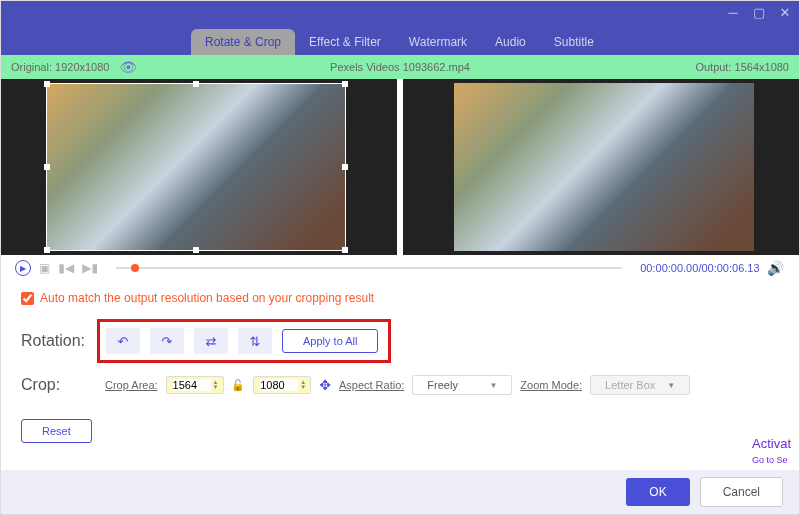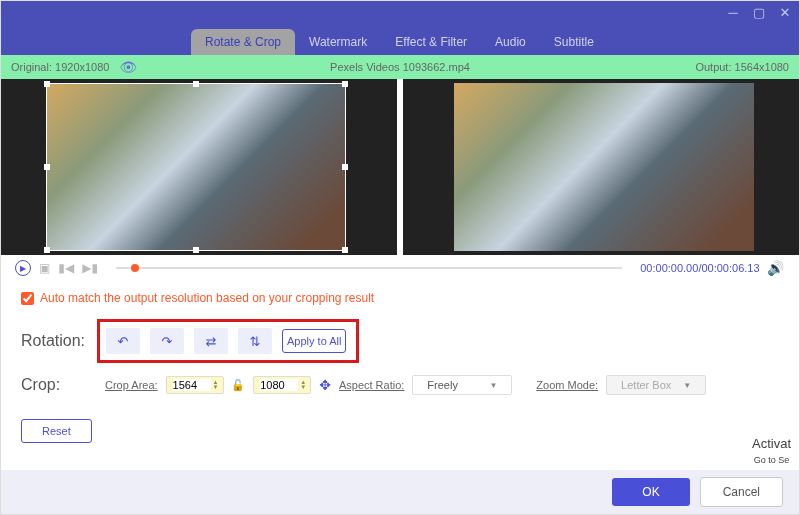--- a/index.html
+++ b/index.html
@@ -33,51 +33,51 @@
 .timecode { font-size: 11px; color: #4a4fd8; }
 .timecode .dur { color: #4a4fd8; }
 .vol-icon { color: #4a4fd8; font-size: 14px; cursor: pointer; }
 .controls { padding: 10px 20px 0 20px; font-size: 12px; color: #555; }
 .checkrow { display: flex; align-items: center; gap: 6px; color: #ff5a2a; margin-bottom: 14px;}
 .checkrow input { accent-color: #ff5a2a; }
 .row { display: flex; align-items: center; margin-bottom: 12px; }
 .row .label { width: 76px; color: #555; font-weight: 500; font-size: 16px; }
 .highlight-box { border: 3px solid #d81a1a; padding: 6px 10px 6px 6px; display: flex; align-items: center; gap: 10px; }
 .rot-btn { width: 34px; height: 26px; background: #eceefa; display: inline-flex; align-items: center; justify-content: center; color: #4a4fd8; cursor: pointer; border-radius: 2px; font-size: 13px; }
-.apply-btn { border: 1px solid #4a4fd8; color: #4a4fd8; background: #fff; padding: 5px 4px; border-radius: 3px; font-size: 11px; cursor: pointer; }
+.apply-btn { border: 1px solid #4a4fd8; color: #4a4fd8; background: #fff; padding: 5px 20px; border-radius: 3px; font-size: 11px; cursor: pointer; }
 .crop-row { display: flex; align-items: center; gap: 8px; }
 .crop-row .sublabel { font-size: 11px; color: #666; text-decoration: underline; }
 .numfield { display: inline-flex; align-items: center; border: 1px solid #ddd; border-radius: 2px; padding: 2px 2px 2px 6px; background: #fef9c3; }
 .numfield input { width: 38px; border: none; font-size: 11px; outline: none; }
 .numfield .spin { display: flex; flex-direction: column; font-size: 6px; color: #888; line-height: 5px; cursor: pointer; padding: 0 2px; }
 .lock-icon { color: #4a4fd8; font-size: 11px; }
 .crosshair-icon { color: #4a4fd8; font-size: 14px; cursor: pointer; }
 .selectfield { border: 1px solid #ddd; border-radius: 2px; padding: 3px 14px; font-size: 11px; width: 100px; display: flex; justify-content: space-between; align-items: center; background: #fff; cursor: pointer; }
 .selectfield.disabled { background: #f4f4f4; color: #aaa; }
 .selectfield .arrow { font-size: 8px; color: #888; }
 .reset-btn { display: inline-block; border: 1px solid #4a4fd8; color: #4a4fd8; background: #fff; padding: 5px 20px; border-radius: 3px; font-size: 11px; margin-top: 12px; cursor: pointer; }
 .footer { position: absolute; bottom: 0; left: 0; right: 0; height: 44px; background: #edeef8; display: flex; align-items: center; justify-content: flex-end; padding: 0 16px; gap: 10px; }
-.btn-primary { background: #4a4fd8; color: #fff; border: none; padding: 7px 30px; border-radius: 3px; font-size: 12px; cursor: pointer; }
+.btn-primary { background: #4a4fd8; color: #fff; border: none; padding: 7px 23px; border-radius: 3px; font-size: 12px; cursor: pointer; }
 .btn-secondary { background: #fff; color: #555; border: 1px solid #ccc; padding: 7px 22px; border-radius: 3px; font-size: 12px; cursor: pointer; }
-.watermark { position: absolute; right: 8px; bottom: 48px; font-size: 13px; color: #404040; text-align: center; pointer-events: none; }
+.watermark { position: absolute; right: 8px; bottom: 48px; font-size: 13px; color: #6d28d9; text-align: left; pointer-events: none; }
 </style>
 </head>
 <body>
 
 <div class="window">
   <div class="titlebar">
     <span class="ctl">─</span>
     <span class="ctl">▢</span>
     <span class="ctl">✕</span>
   </div>
 
   <div class="tabstrip">
     <div class="tab active">Rotate &amp; Crop</div>
+    <div class="tab">Effect &amp; Filter</div>
     <div class="tab">Watermark</div>
-    <div class="tab">Effect &amp; Filter</div>
     <div class="tab">Audio</div>
     <div class="tab">Subtitle</div>
   </div>
 
   <div class="infostrip">
     <div class="orig">
       <span><span>Original:</span>&nbsp;<span>1920x1080</span></span>
       <span class="eye-icon">👁</span>
     </div>
     <div class="filename">Pexels Videos 1093662.mp4</div>
@@ -144,21 +144,21 @@
       <span class="numfield">
         <input value="1080" style="">
         <span class="spin">▲<br>▼</span>
       </span>
       <span class="crosshair-icon">✥</span>
       <span class="sublabel">Aspect Ratio:</span>
       <span class="selectfield">
         <span>Freely</span>
           <span class="arrow">▼</span>
       </span>
-      <span class="sublabel" style="margin-left:16px">Zoom Mode:</span>
+      <span class="sublabel" style="margin-left:0">Zoom Mode:</span>
       <span class="selectfield disabled">
         <span>Letter Box</span>
           <span class="arrow">▼</span>
       </span>
     </div>
 
     <div class="reset-btn">Reset</div>
   </div>
 
   <div class="watermark">Activat<br><span style="font-size:9px">Go to Se</span></div>

